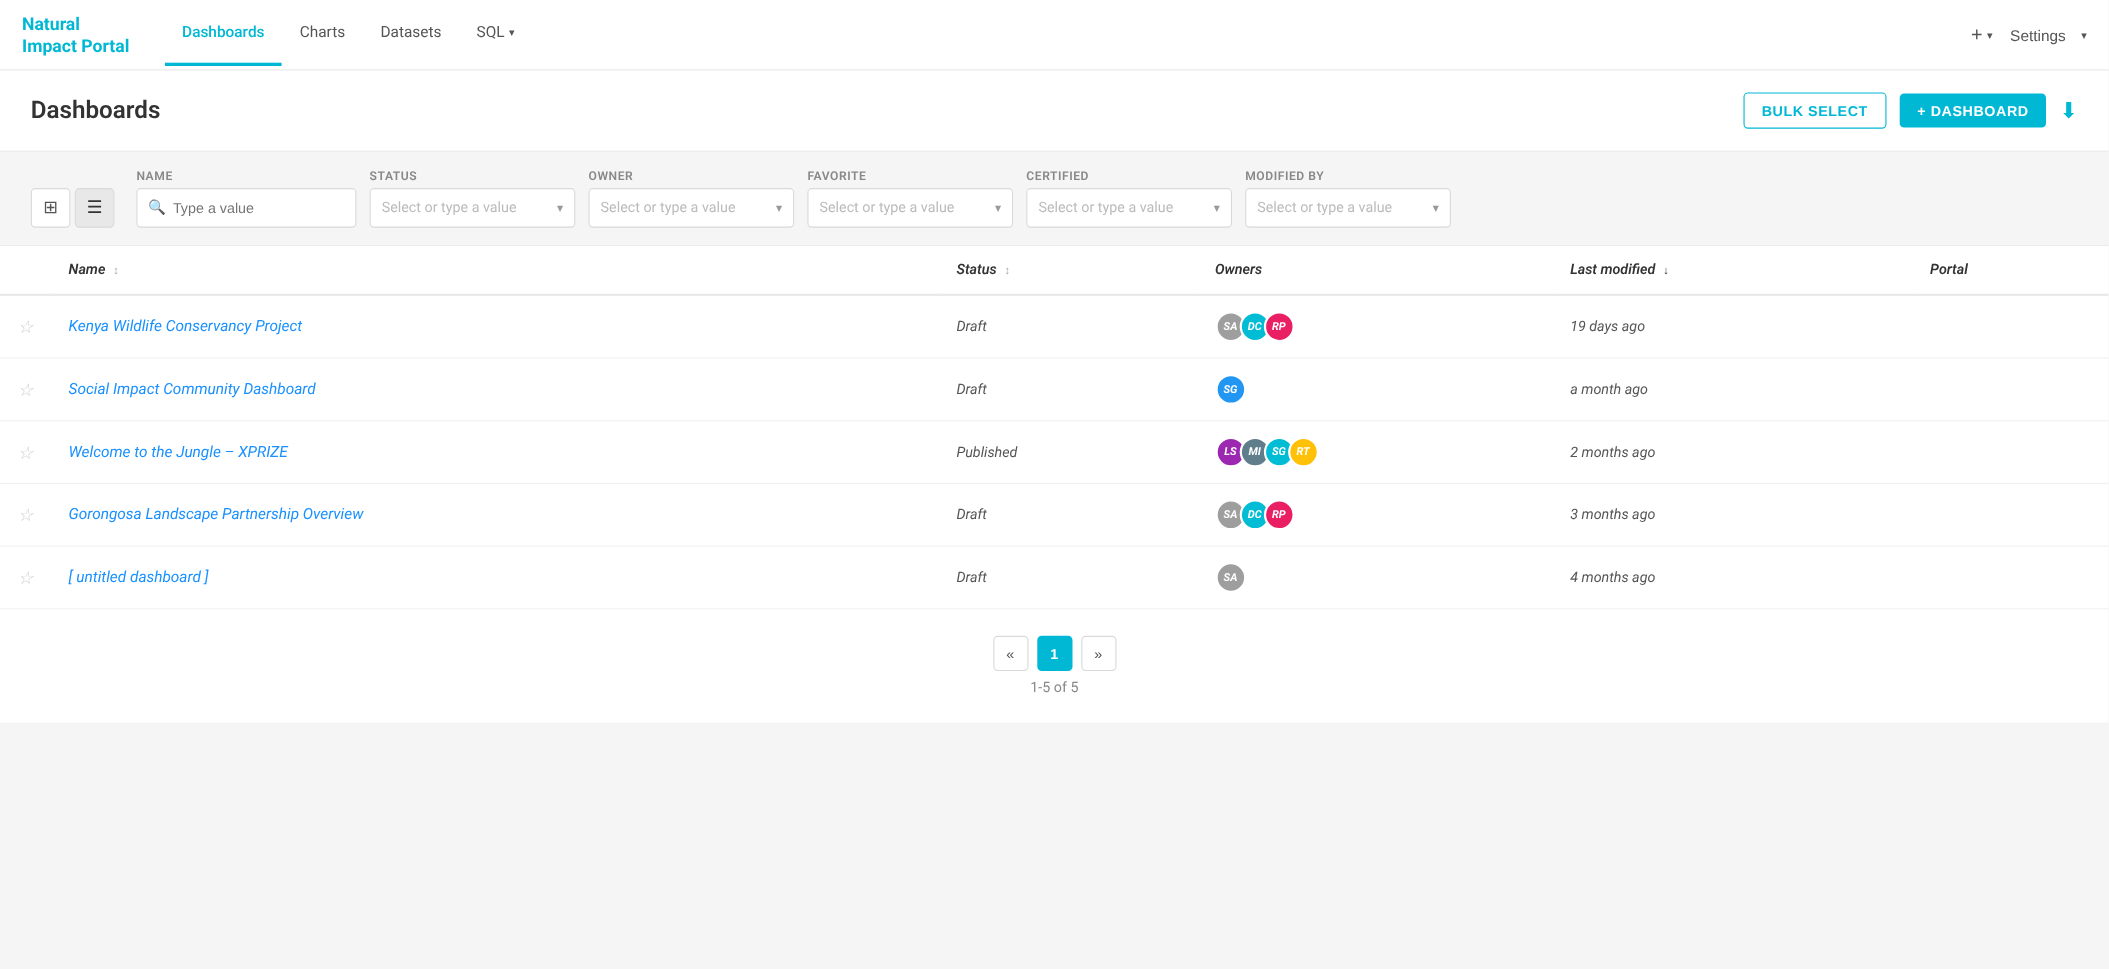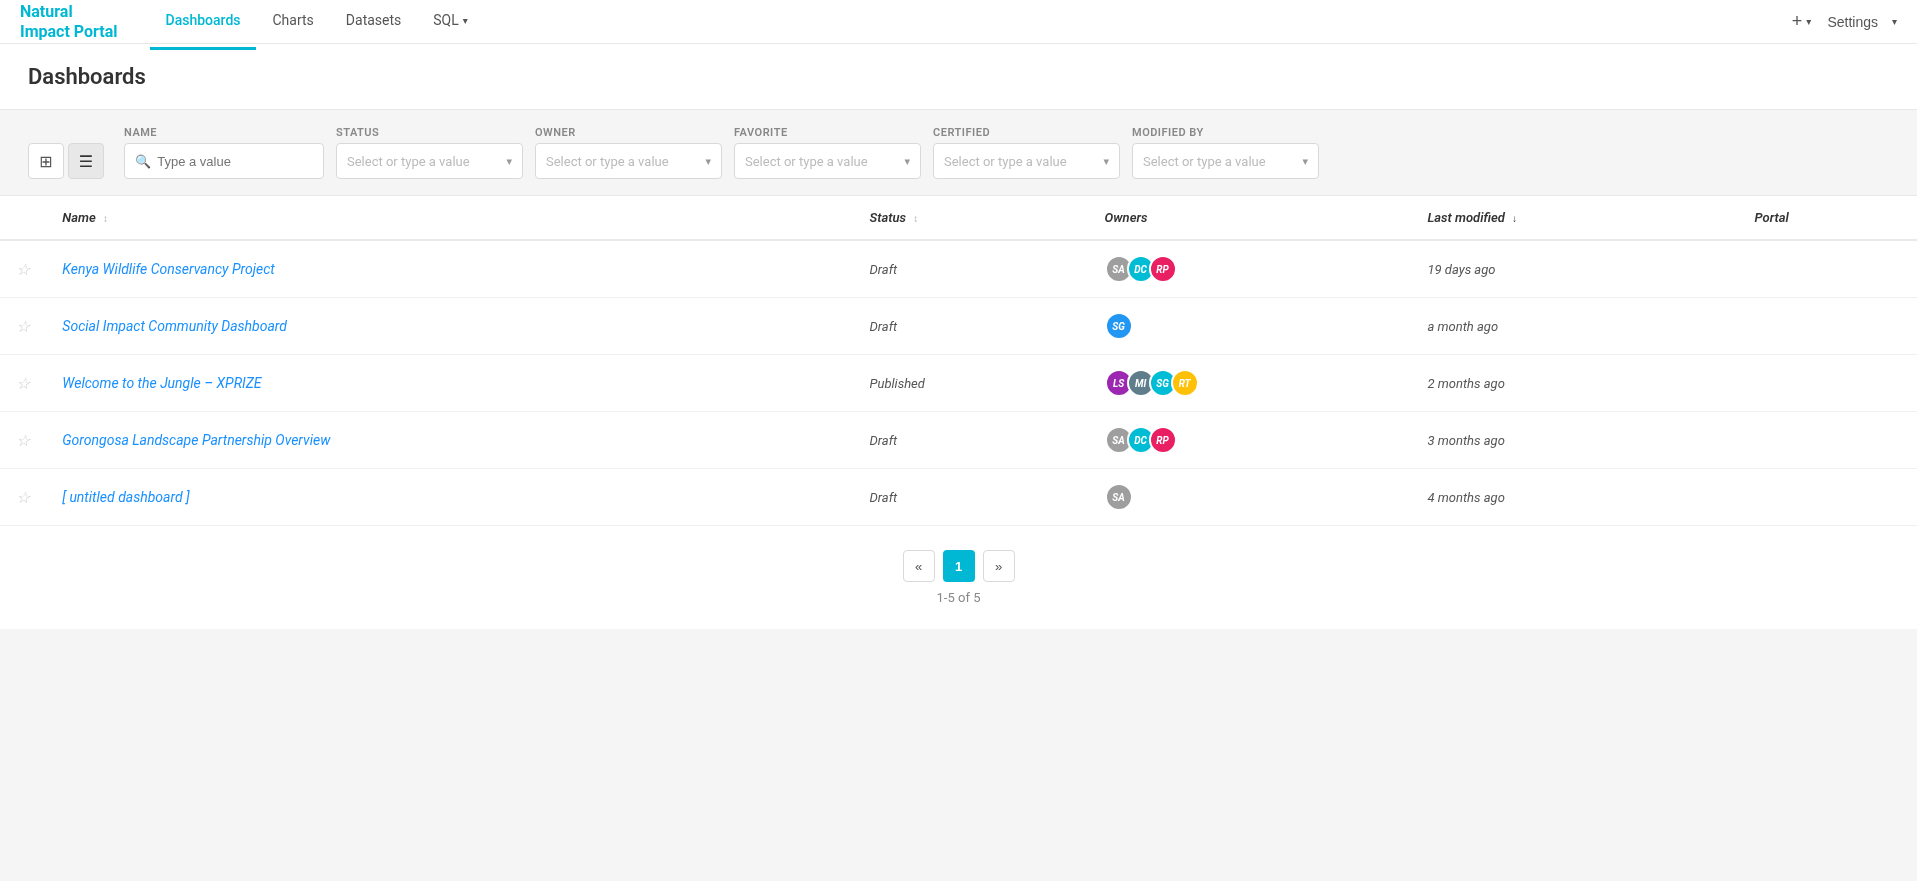--- a/index.html
+++ b/index.html
@@ -5,21 +5,21 @@
     * { box-sizing: border-box; margin: 0; padding: 0; }
     body { font-family: -apple-system, BlinkMacSystemFont, 'Segoe UI', Roboto, sans-serif; background: #f5f5f5; color: #333; font-size: 14px; }
 
     
     .top-nav {
       background: #fff;
       border-bottom: 1px solid #e8e8e8;
       display: flex;
       align-items: center;
       padding: 0 20px;
-      height: 44px;
+      height: 64px;
       position: relative;
     }
     .nav-logo {
       color: #00b8d4;
       font-weight: 700;
       font-size: 16px;
       line-height: 1.2;
       margin-right: 32px;
       white-space: nowrap;
     }
@@ -303,20 +303,27 @@
     </button>
     <button class="nav-settings-btn">
       <span>Settings</span>
       <span class="chevron-small">▾</span>
     </button>
   </div>
 </nav>
 
 <div class="page-header">
   <h1 class="page-title">Dashboards</h1>
+  <div class="header-actions">
+    <button class="bulk-select-btn">BULK SELECT</button>
+    <button class="add-dashboard-btn">+ DASHBOARD</button>
+    <button class="download-btn">
+      <span>⬇</span>
+    </button>
+  </div>
 </div>
 
 <div class="filter-section">
   <div class="view-toggle">
     <button class="view-btn">
       <span>⊞</span>
     </button>
     <button class="view-btn active">
       <span>☰</span>
     </button>

